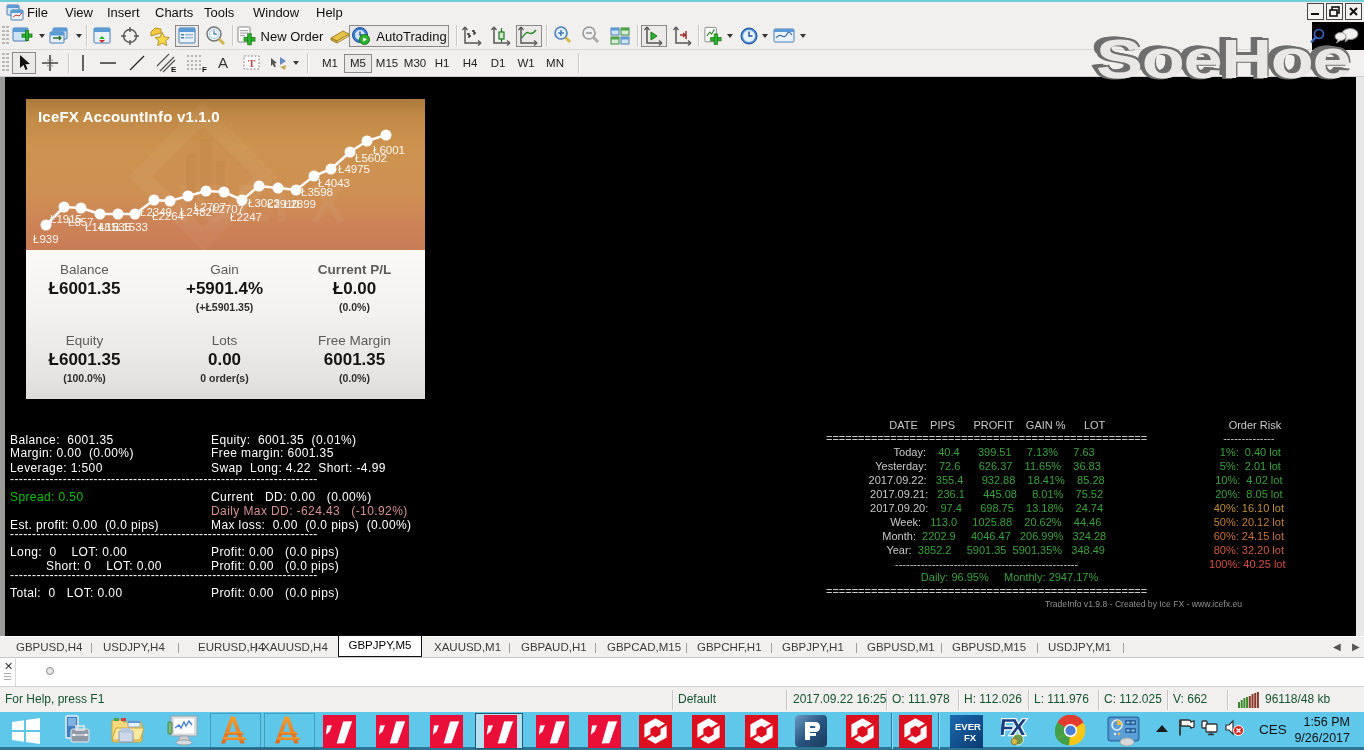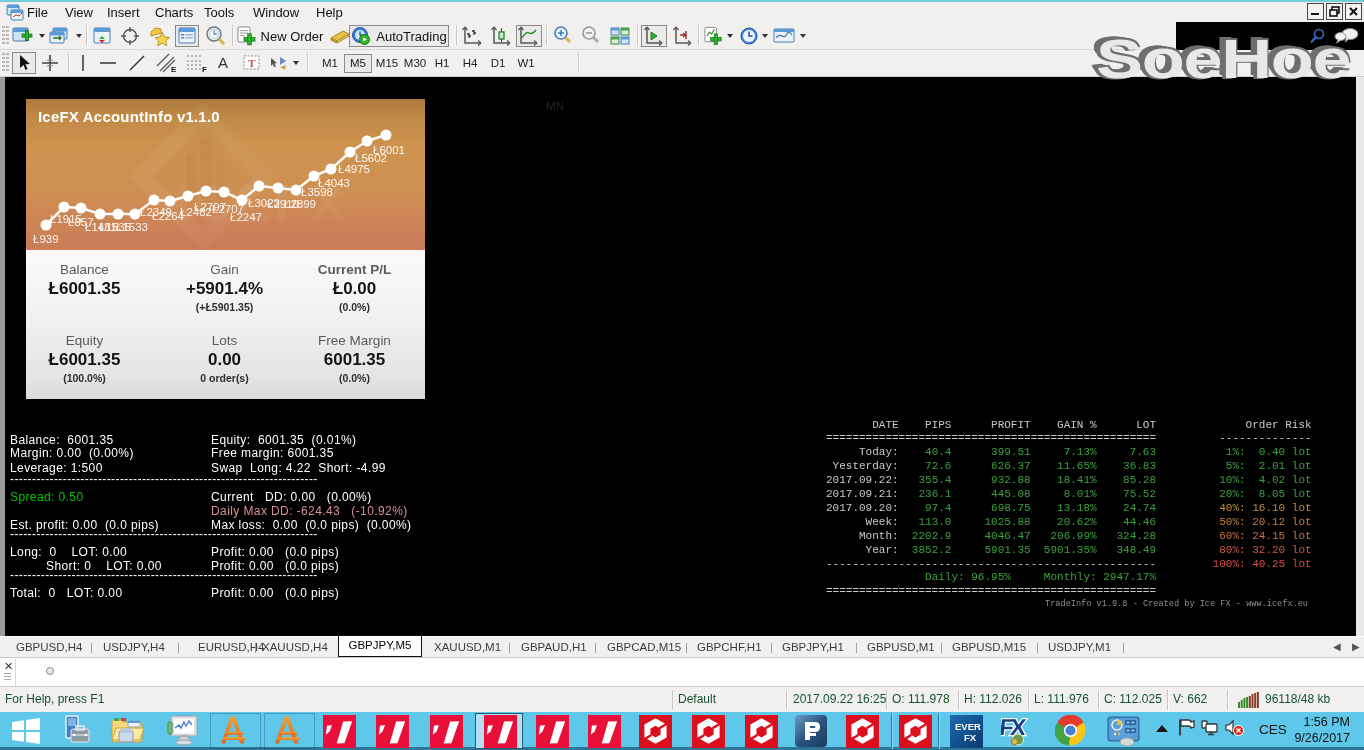--- a/index.html
+++ b/index.html
@@ -3,21 +3,21 @@
 <meta charset="utf-8">
 <style>
 * { margin:0; padding:0; box-sizing:border-box; }
 body { width:1364px; height:750px; overflow:hidden; font-family:"Liberation Sans", sans-serif; }
 #root { position:relative; width:1364px; height:750px; background:#000; }
 
 #topline { position:absolute; left:0; top:0; width:1364px; height:2px; background:#72ced6; }
 #menubar { position:absolute; left:0; top:2px; width:1364px; height:20px; background:#f1f0ef; }
 .mitem { position:absolute; top:3px; font-size:13px; color:#111; }
 .winbtn { position:absolute; top:1px; width:17px; height:17px; border:1px solid #464646; background:#f4f3f2; color:#111; text-align:center; }
-#tb1 { position:absolute; left:0; top:22px; width:1176px; height:28px; background:#f1f0ef; border-bottom:1px solid #d9d8d6; }
+#tb1 { position:absolute; left:0; top:22px; width:1312px; height:28px; background:#f1f0ef; border-bottom:1px solid #d9d8d6; }
 #tb2 { position:absolute; left:0; top:50px; width:1364px; height:27px; background:#f1f0ef; border-bottom:1px solid #cfcecd; }
 .grip { position:absolute; left:2px; top:4px; width:3px; height:20px;
   background:repeating-linear-gradient(to bottom,#b8b8b6 0 2px,transparent 2px 4px); }
 .sep { position:absolute; top:3px; width:1px; height:21px; background:#c9c8c6; box-shadow:1px 0 0 #fcfcfc; }
 .sep2 { position:absolute; top:3px; width:1px; height:20px; background:#c9c8c6; box-shadow:1px 0 0 #fcfcfc; }
 .tbtn { position:absolute; top:3px; height:22px; display:flex; align-items:center; justify-content:center; }
 .pressed { border:1px solid #8a8a88; background:#eceae8; }
 .tf { position:absolute; top:5px; height:18px; font-size:11.5px; color:#222; text-align:center; line-height:17px; }
 .darr { display:inline-block; width:0; height:0; border-left:3.5px solid transparent; border-right:3.5px solid transparent; border-top:4px solid #333; margin-left:3px; }
 
@@ -32,21 +32,21 @@
   background:linear-gradient(to bottom,#fbfaf9 0%,#f3f2f0 40%,#e6e4e2 85%,#dddbd9 100%); }
 #ptitle { position:absolute; left:12px; top:9px; font-size:15px; font-weight:bold; color:#fff; letter-spacing:0.2px; }
 .plabel { position:absolute; width:133px; text-align:center; font-size:13.5px; color:#5a5a5a; }
 .pval { position:absolute; width:133px; text-align:center; font-size:17px; font-weight:bold; color:#141414; }
 .psub { position:absolute; width:133px; text-align:center; font-size:10.5px; font-weight:bold; color:#2e2e2e; }
 
 .ov { position:absolute; font-size:12px; color:#fff; letter-spacing:0.4px; white-space:pre; }
 .green { color:#00c400; }
 .pink { color:#d89090; }
 
-pre.ti { position:absolute; font-family:Liberation Mono, monospace; font-size:11px; line-height:13.9px; color:#c9c9c9;text-align:center; }
+pre.ti { position:absolute; font-family:Liberation Sans, sans-serif; font-size:11px; line-height:13.9px; color:#c9c9c9;text-align:center; }
 .tg { color:#3aa23a; }
 .tw { color:#c9c9c9; }
 
 #soehoe { position:absolute; left:1096px; top:26.5px; width:278px; height:56px; overflow:visible;
   font-weight:bold; font-size:55px; color:#eae8e6; transform:scaleX(1.28); transform-origin:left;
   text-shadow:-1px -1px 0 #6e6e6e, -2px -2px 0 #6e6e6e, -3px -2px 0 #6e6e6e, -4px -3px 0 #6e6e6e, -5px -3px 0 #6e6e6e, -3px 1px 0 #6e6e6e, 1px -2px 0 #6e6e6e;
   letter-spacing:-1px; }
 
 #tabbar { position:absolute; left:0; top:636px; width:1364px; height:21px; background:#f1f0ef; border-top:1px solid #fff; }
 .tab { position:absolute; top:4px; font-size:11.5px; color:#3c3c3c; }
@@ -350,21 +350,21 @@
       </div>
     <div class="sep2" style="left:307px;"></div>
     <div class="tf" style="left:316px;width:28px;">M1</div>
     <div class="tf pressed" style="left:344px;width:28px;top:4px;height:19px;">M5</div>
     <div class="tf" style="left:372px;width:30px;">M15</div>
     <div class="tf" style="left:400px;width:30px;">M30</div>
     <div class="tf" style="left:429px;width:26px;">H1</div>
     <div class="tf" style="left:457px;width:26px;">H4</div>
     <div class="tf" style="left:485px;width:26px;">D1</div>
     <div class="tf" style="left:513px;width:26px;">W1</div>
-    <div class="tf" style="left:541px;width:28px;margin-top:43px;">MN</div>
+    <div class="tf" style="left:541px;width:28px;">MN</div>
     <div class="sep2" style="left:578px;"></div>
   </div>
   <div id="lstrip"></div>
   <div id="rstrip"></div>
 
   <div id="panel">
     <div id="panelTop"></div>
     <div id="panelBot"></div>
     <div id="ptitle">IceFX AccountInfo v1.1.0</div>
     <svg id="pchart" style="position:absolute;left:0;top:0;" width="399" height="151" viewBox="0 0 399 151">

